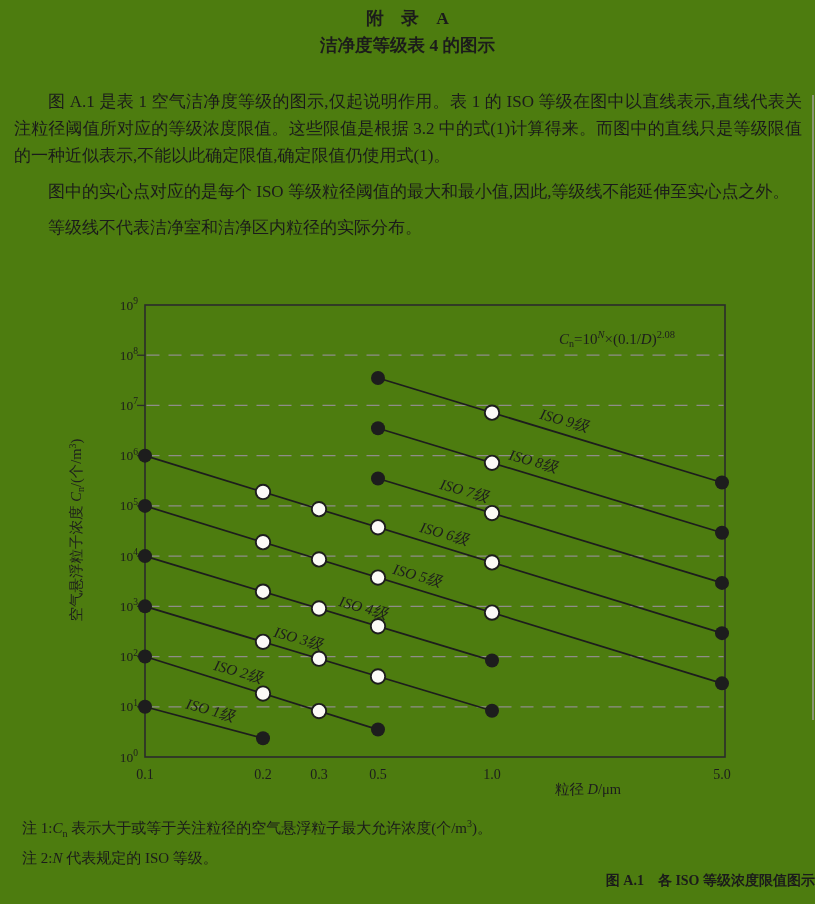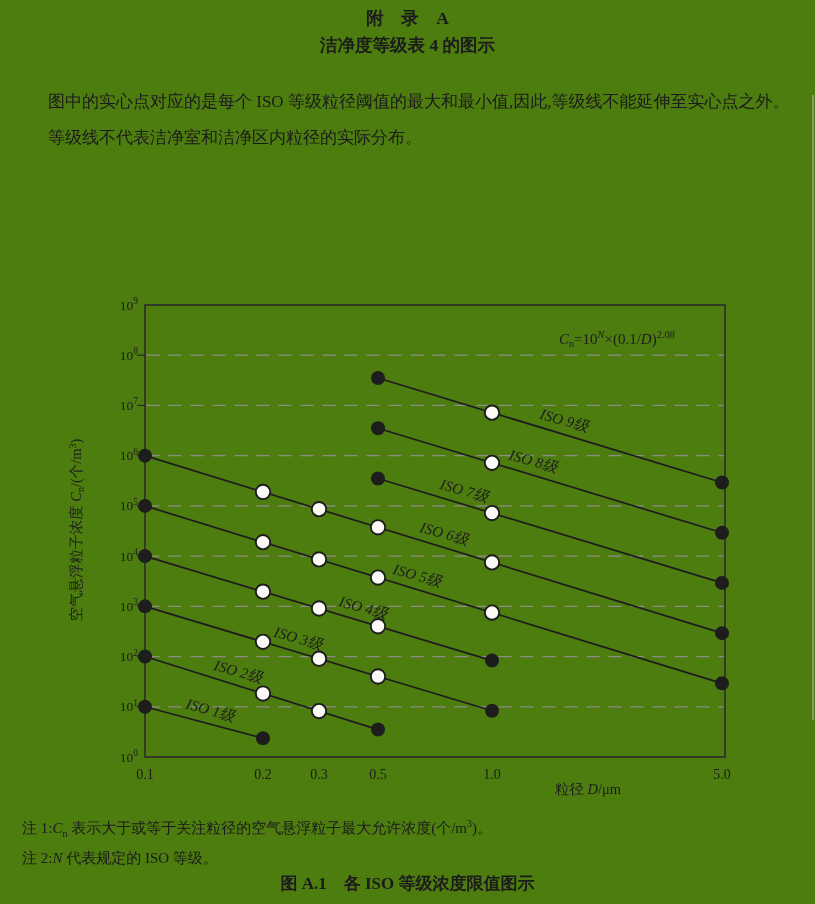--- a/index.html
+++ b/index.html
@@ -13,36 +13,37 @@
   .body-text{position:absolute;top:88px;left:14px;width:788px;
        font-size:17px;line-height:27px;text-align:justify;}
   .body-text p{margin:0 0 9px 0;text-indent:2em;}
   .chart-svg{position:absolute;top:288px;left:0;}
   .notes{position:absolute;top:811px;left:22px;width:770px;
        font-size:15px;line-height:25px;}
   .notes p{margin:0;}
   .notes i{font-style:italic;}
   .notes sub{font-size:10px;}
   .notes sup{font-size:10px;}
-  .caption{position:absolute;top:872px;left:0;width:100%;text-align:center;
-       font-weight:bold;font-size:17px;}
+  .caption{position:absolute;top:872px;left:0;width:100%;text-align:right;
+       font-weight:bold;font-size:14px;}
   .scan-edge{position:absolute;top:95px;right:1px;width:2px;height:625px;
        background:#a09d98;opacity:.75;}
 </style>
 </head>
 <body>
 
 <div class="page">
 
   <div class="hdr">
     <div>附　录　A</div>
     <div>洁净度等级表 4 的图示</div>
   </div>
 
   <div class="body-text">
+    <p>图 A.1 是表 1 空气洁净度等级的图示,仅起说明作用。表 1 的 ISO 等级在图中以直线表示,直线代表关注粒径阈值所对应的等级浓度限值。这些限值是根据 3.2 中的式(1)计算得来。而图中的直线只是等级限值的一种近似表示,不能以此确定限值,确定限值仍使用式(1)。</p>
     <p>图中的实心点对应的是每个 ISO 等级粒径阈值的最大和最小值,因此,等级线不能延伸至实心点之外。</p>
     <p>等级线不代表洁净室和洁净区内粒径的实际分布。</p>
   </div>
 
   <svg id="chart" class="chart-svg" width="815" height="518" viewBox="0 288 815 518">
       <line x1="146.5" y1="706.7777777777778" x2="723.5" y2="706.7777777777778" stroke="#8f8d89" stroke-width="1.3" stroke-dasharray="13 9"></line>
       <line x1="146.5" y1="656.5555555555555" x2="723.5" y2="656.5555555555555" stroke="#8f8d89" stroke-width="1.3" stroke-dasharray="13 9"></line>
       <line x1="146.5" y1="606.3333333333333" x2="723.5" y2="606.3333333333333" stroke="#8f8d89" stroke-width="1.3" stroke-dasharray="13 9"></line>
       <line x1="146.5" y1="556.1111111111111" x2="723.5" y2="556.1111111111111" stroke="#8f8d89" stroke-width="1.3" stroke-dasharray="13 9"></line>
       <line x1="146.5" y1="505.8888888888889" x2="723.5" y2="505.8888888888889" stroke="#8f8d89" stroke-width="1.3" stroke-dasharray="13 9"></line>

